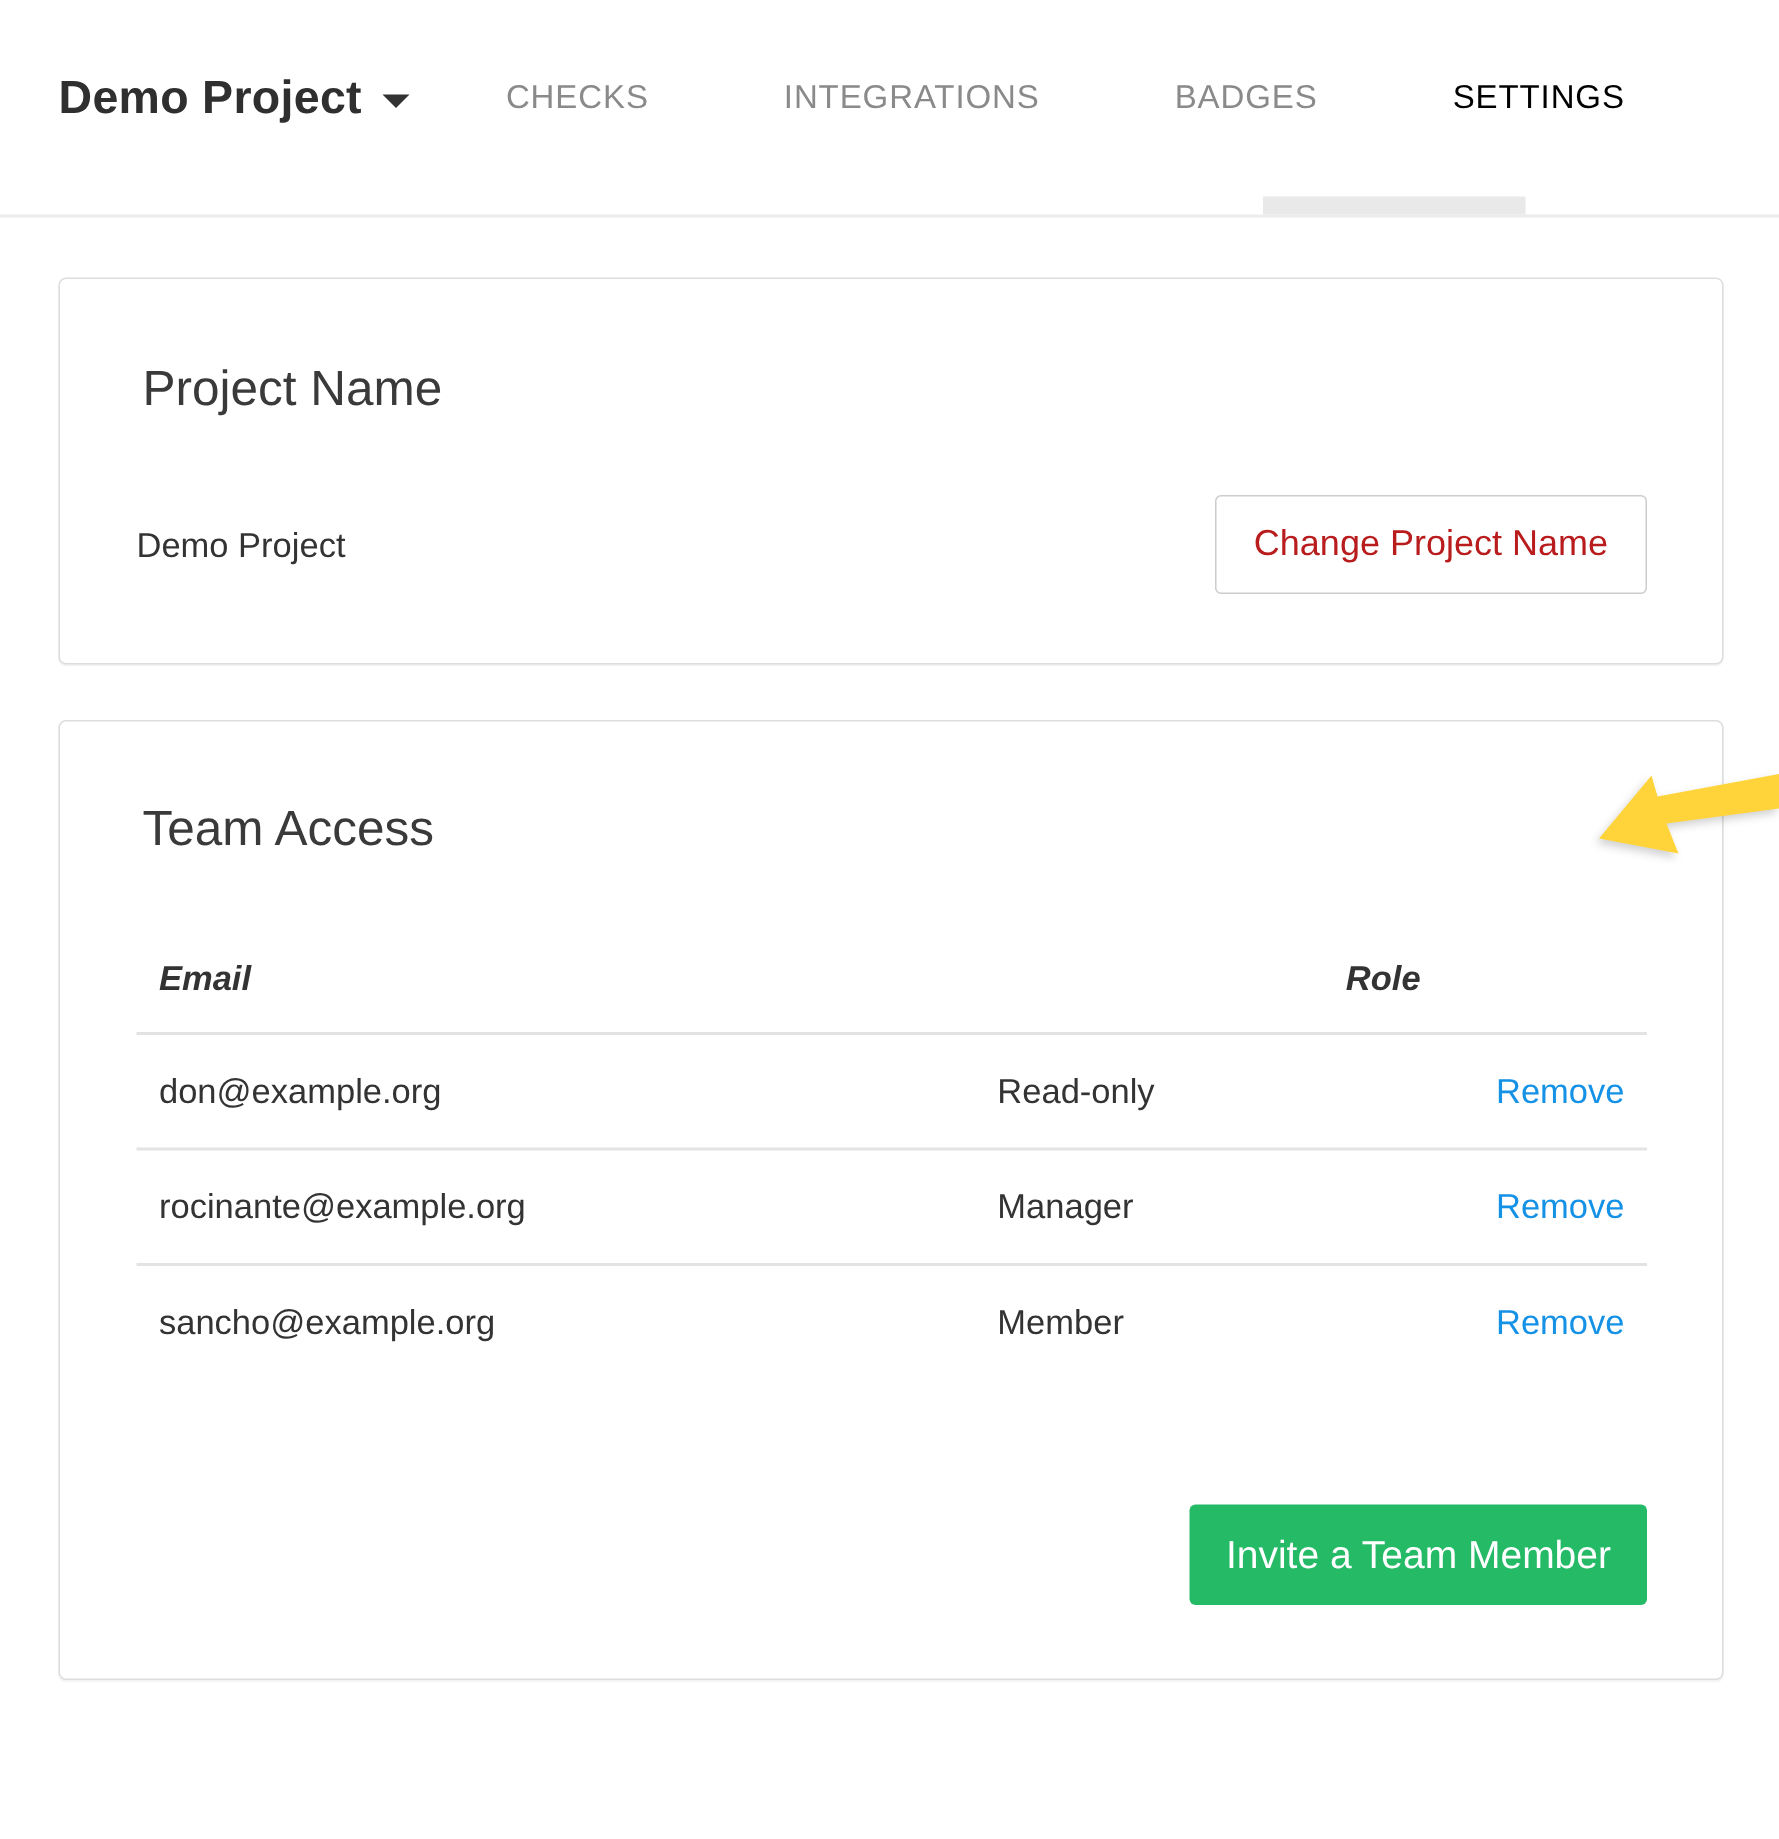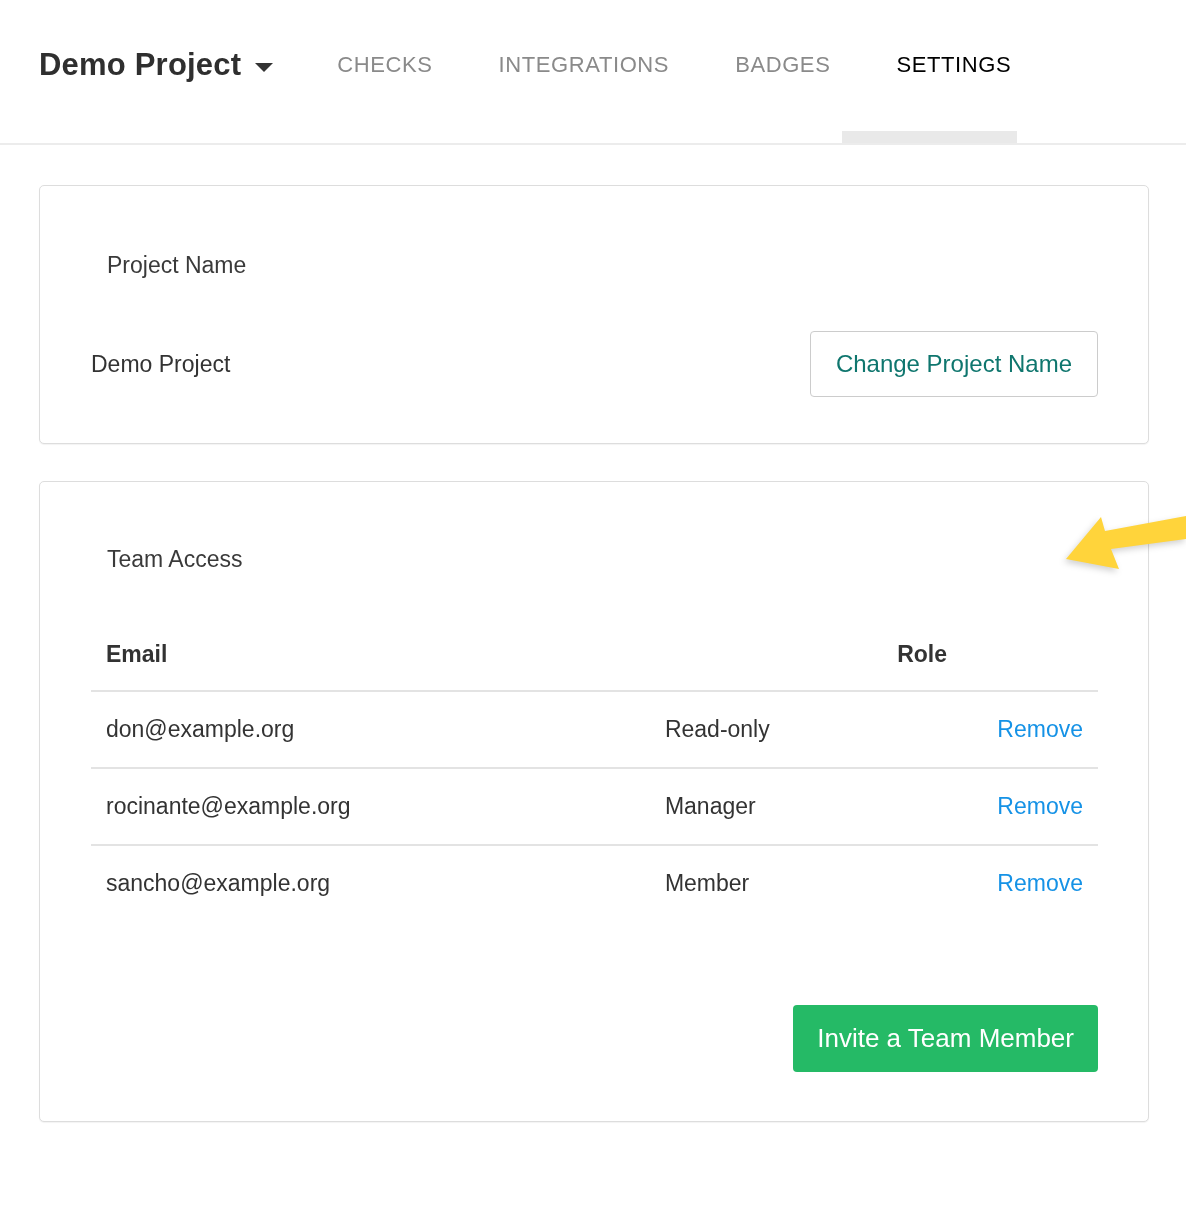--- a/index.html
+++ b/index.html
@@ -48,21 +48,21 @@
   .caret {
     width: 0; height: 0;
     border-left: 9px solid transparent;
     border-right: 9px solid transparent;
     border-top: 9px solid #333;
     margin-top: 5px;
   }
   nav.tabs {
     display: flex;
     margin-left: 64px;
-    gap: 66px;
+    gap: 90px;
   }
   .tab {
     font-size: 22px;
     letter-spacing: 0.6px;
     color: var(--nav-inactive);
     text-decoration: none;
     cursor: pointer;
   }
   .tab.active { color: #000000; }
   .active-tab-indicator {
@@ -74,38 +74,38 @@
 
   
   main { padding: 40px 37px 0 39px; }
   .card {
     background: #fff;
     border: 1px solid var(--border-gray);
     border-radius: 5px;
     box-shadow: 0 1px 1px rgba(0,0,0,0.05);
   }
   .card-title {
-    margin: 16px;
-    font-size: 23px;
+    margin: 4px;
+    font-size: 33px;
     font-weight: 400;
     color: #3a3a3a;
   }
 
   .project-name-card { padding: 50px 50px 46px 51px; }
   .pn-row {
     display: flex;
     justify-content: space-between;
     align-items: center;
     margin-top: 52px;
   }
   .pn-value { font-size: 23px; }
   .btn-outline {
     font-family: inherit;
     font-size: 24px;
-    color: #0f766e;
+    color: #b91c1c;
     background: #fff;
     border: 1px solid #ccc;
     border-radius: 4px;
     padding: 18px 25px;
     cursor: pointer;
   }
 
   .team-access-card {
     margin-top: 37px;
     padding: 48px 50px 49px 51px;
@@ -115,20 +115,21 @@
     border-collapse: collapse;
     margin-top: 48px;
   }
   .team-table th {
     text-align: left;
     font-size: 23px;
     font-weight: bold;
     color: #333;
     padding: 20px 15px 22px 15px;
     border-bottom: 2px solid var(--divider-gray);
+    font-style: italic;
   }
   .team-table th.col-email { width: 55.5%; }
   .team-table th.col-role  { width: 31%; text-align: right; }
   .team-table th.col-action{ width: 13.5%; }
   .team-table td {
     font-size: 23px;
     color: #333;
     padding: 24px 15px;
   }
   .team-table tbody tr:not(:last-child) td {

